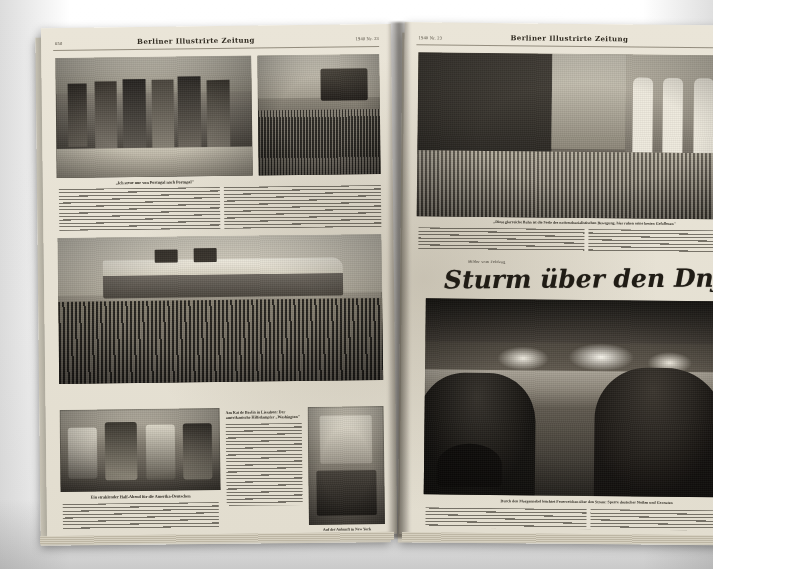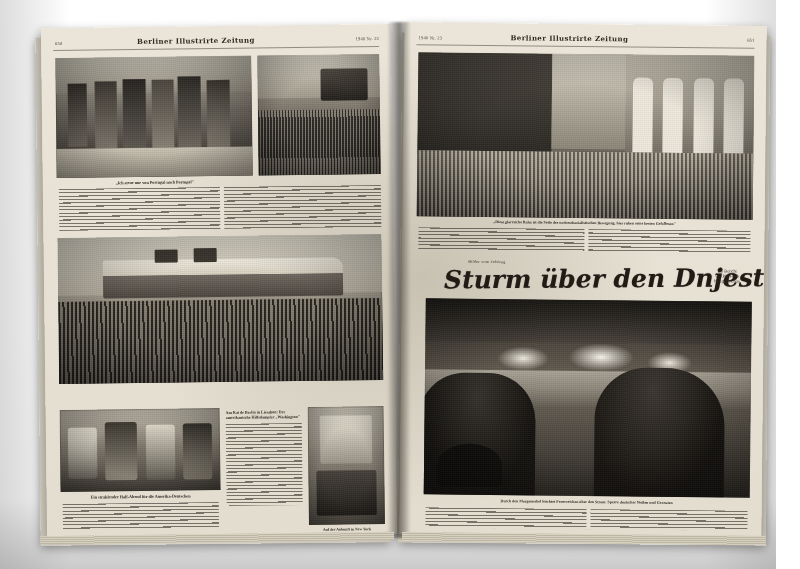--- a/index.html
+++ b/index.html
@@ -9,24 +9,25 @@
   }
   body {
     width: 800px;
     height: 569px;
     overflow: hidden;
     font-family: "Liberation Serif", serif;
   }
 
   #scene {
     position: relative;
-    width: 776px;
+    width: 698px;
     height: 569px;
     background: #ffffff;
     overflow: hidden;
+    padding-left: 15px;
   }
 
   
   .backdrop {
     position: absolute;
     inset: 0;
     background:
       linear-gradient(180deg, #ffffff 0%, #fdfdfd 55%, #f6f6f6 100%);
   }
   .shadow-left {

